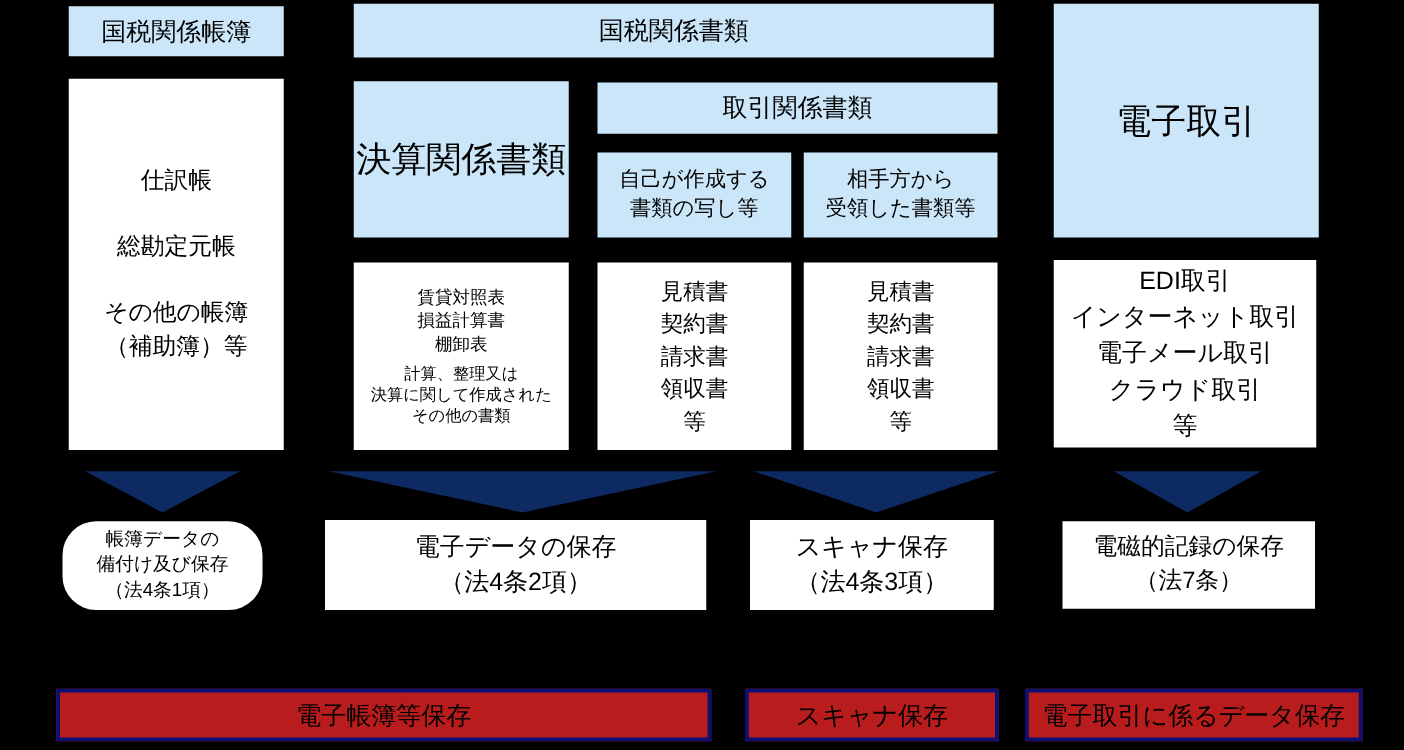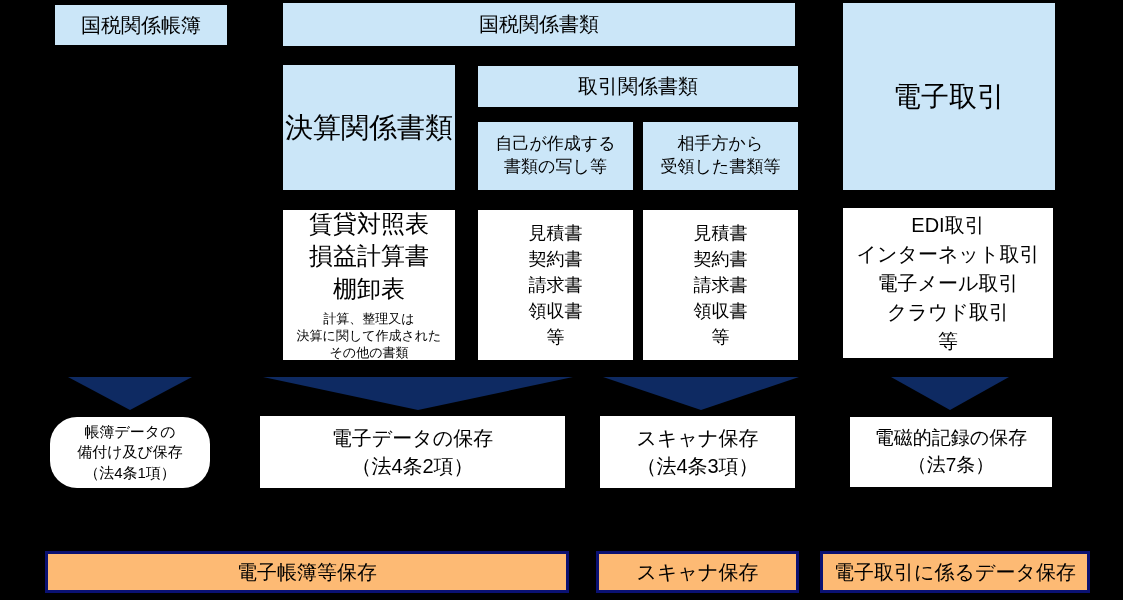--- a/index.html
+++ b/index.html
@@ -22,37 +22,43 @@
   .blue  { background:#cbe6f8; }
   .white { background:#ffffff; }
   .tri {
     position:absolute;
     width:0; height:0;
     border-style:solid;
     border-color:#0e2a62 transparent transparent transparent;
   }
   .bar {
     position:absolute;
-    background:#fdba74;
+    background:#b91c1c;
     border:3px solid #0a1172;
     display:flex; align-items:center; justify-content:center;
     text-align:center;
     box-sizing:border-box;
     font-size:20px;
   }
   .col-note { display:flex; flex-direction:column; align-items:center; justify-content:center; }
   .note { font-size:13px; line-height:1.3; margin-top:6px; white-space:pre-line; }
-  .main-lines { font-size:24px; line-height:1.45; white-space:pre-line; }
+  .main-lines { font-size:14px; line-height:1.45; white-space:pre-line; }
 </style>
 </head>
 <body>
 
 <div class="canvas">
 
   <div class="box blue" style="left:55px; top:5px; width:172px; height:40px; font-size:20px;">国税関係帳簿</div>
+  <div class="box white" style="left:55px; top:63px; width:172px; height:297px; font-size:19px; line-height:1.4;">仕訳帳
+
+総勘定元帳
+
+その他の帳簿
+（補助簿）等</div>
 
   <div class="box blue" style="left:283px; top:3px; width:512px; height:43px; font-size:20px;">国税関係書類</div>
 
   <div class="box blue" style="left:283px; top:65px; width:172px; height:125px; font-size:28px;">決算関係書類</div>
 
   <div class="box blue" style="left:478px; top:66px; width:320px; height:41px; font-size:20px;">取引関係書類</div>
 
   <div class="box blue" style="left:643px; top:122px; width:155px; height:68px; font-size:17px; line-height:1.35;">相手方から
 受領した書類等</div>
 

